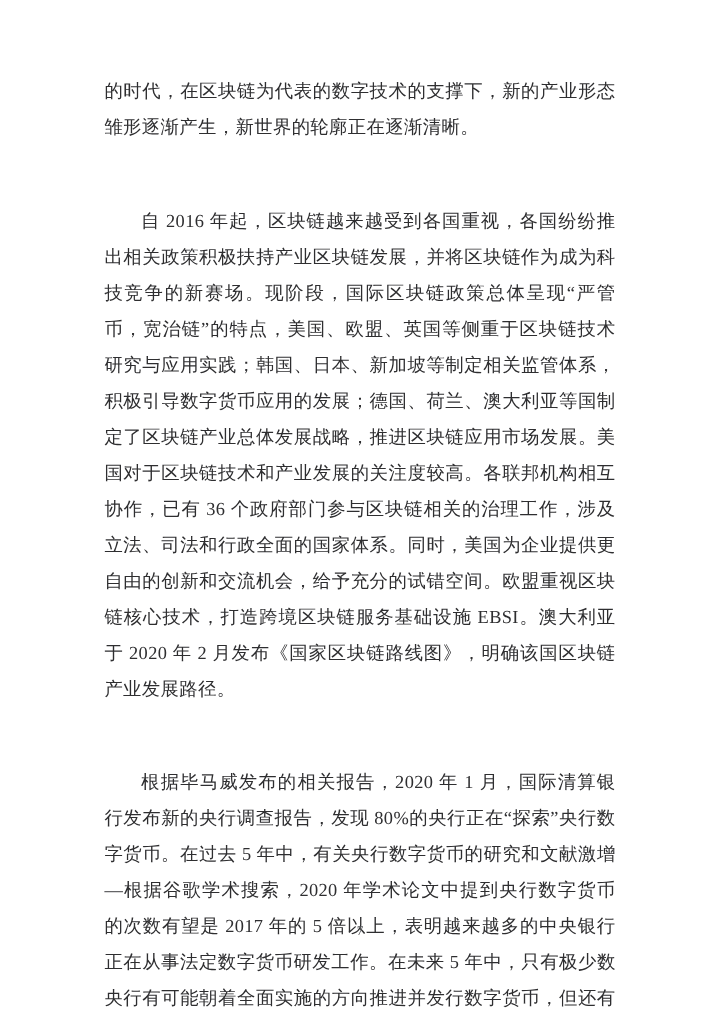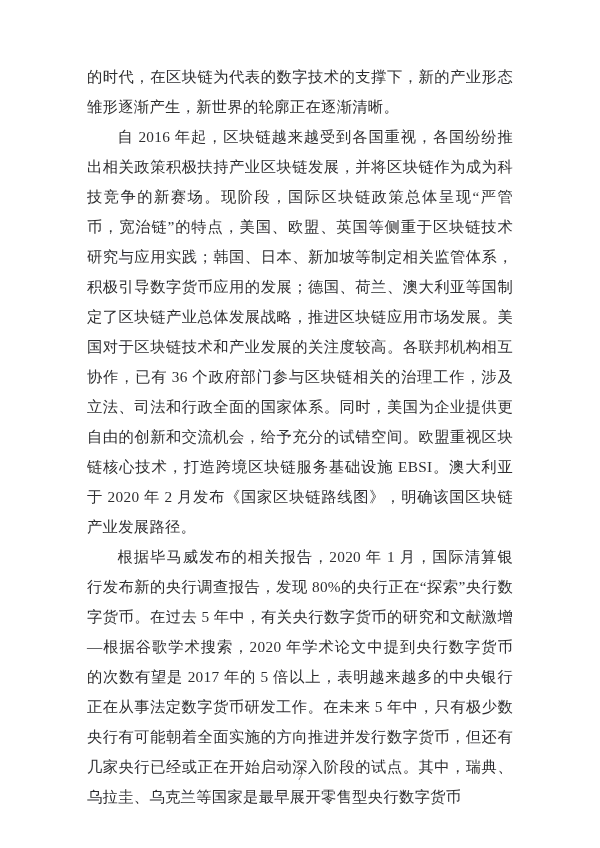--- a/index.html
+++ b/index.html
@@ -40,20 +40,21 @@
     text-align: justify;
     text-align-last: left;
     text-justify: inter-character;
     letter-spacing: 0.02em;
     white-space: normal;
     word-break: break-all;
   }
 
   .para.indent {
     text-indent: 2em;
+    margin-top: 48px;
   }
 
   .page-number {
     position: absolute;
     left: 0;
     top: 770px;
     width: 600px;
     text-align: center;
     font-size: 11px;
     color: #55565a;

